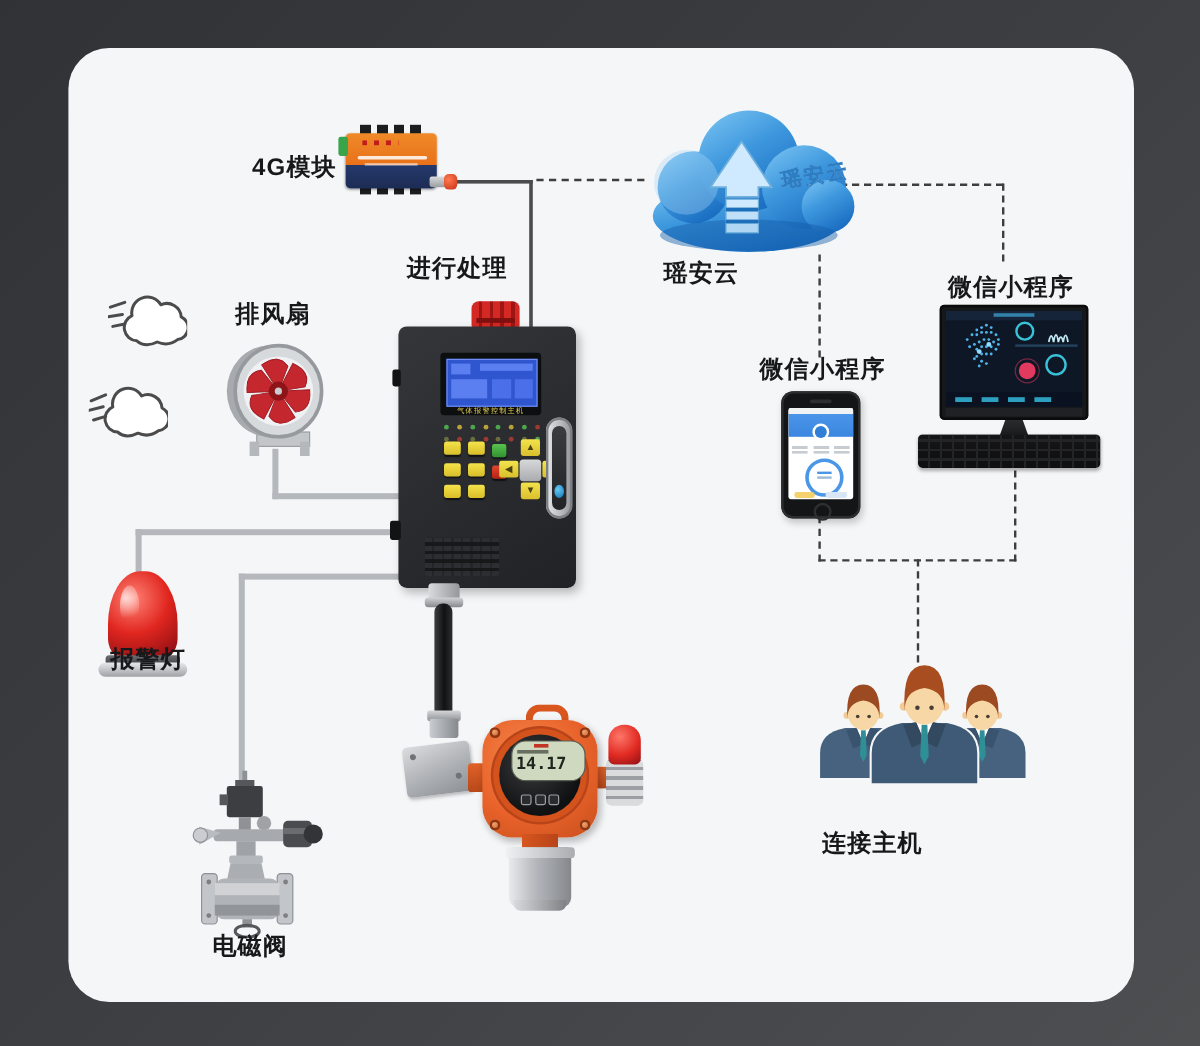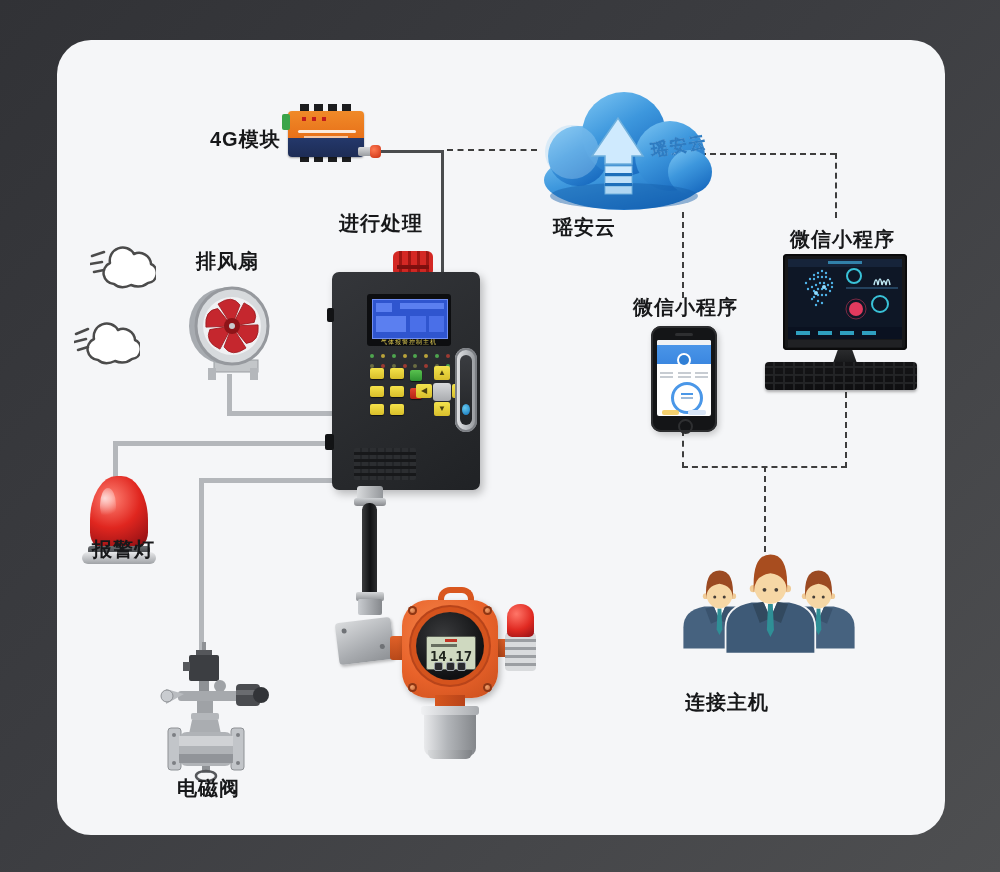--- a/index.html
+++ b/index.html
@@ -63,21 +63,21 @@
   .fit1b{position:absolute;left:354px;top:498px;width:32px;height:8px;background:linear-gradient(#cfd2d5,#87898d);border-radius:3px;}
   .tube{position:absolute;left:362px;top:503px;width:15px;height:96px;background:linear-gradient(90deg,#3c3d3f,#111214 55%,#2c2d2f);border-radius:7px;}
   .fit2{position:absolute;left:356px;top:592px;width:28px;height:9px;background:linear-gradient(#d5d7d9,#8e9195);border-radius:2px;}
   .fit3{position:absolute;left:358px;top:599px;width:24px;height:16px;background:linear-gradient(90deg,#c9ccd0,#85888c);border-radius:2px;}
   .jbox{position:absolute;left:337px;top:620px;width:56px;height:42px;background:linear-gradient(160deg,#dadcde,#a9acb0 60%,#8c8f93);border-radius:4px;transform:rotate(-7deg);box-shadow:1px 2px 3px rgba(0,0,0,.25);}
   .jbox i{position:absolute;width:5px;height:5px;border-radius:50%;background:#6f7276;}
   .det-body{position:absolute;left:402px;top:600px;width:96px;height:98px;border-radius:26px;
         background:radial-gradient(circle at 38% 32%,#f4854a,#e8622a 55%,#c84e1c);box-shadow:2px 3px 6px rgba(0,0,0,.25);}
   .det-eye{position:absolute;left:438px;top:587px;width:24px;height:18px;border:6px solid #d9571f;border-bottom:none;border-radius:12px 12px 0 0;}
   .det-scr{position:absolute;left:14px;top:12px;width:68px;height:68px;border-radius:50%;background:radial-gradient(circle at 40% 35%,#3a3b3d,#101113 70%);box-shadow:0 0 0 5px #d4531d, 0 0 0 7px #b8441a;}
-  .det-lcd{position:absolute;left:10px;top:24px;width:48px;height:32px;background:#cfd9c0;border:1px solid #5a5f55;border-radius:2px;}
+  .det-lcd{position:absolute;left:10px;top:5px;width:48px;height:32px;background:#cfd9c0;border:1px solid #5a5f55;border-radius:12px;padding-left:12px;}
   .det-lcd .logo{position:absolute;left:18px;top:2px;width:12px;height:3px;background:#c23424;}
   .det-lcd .row{position:absolute;left:4px;top:7px;width:26px;height:3px;background:#3c4238;opacity:.7;}
   .det-val{position:absolute;left:0;top:11px;width:48px;text-align:center;font-family:"DejaVu Sans Mono",monospace;font-size:14px;font-weight:bold;color:#20251e;letter-spacing:0;}
   .det-btns{position:absolute;left:18px;top:50px;width:32px;height:7px;display:flex;justify-content:space-between;}
   .det-btns i{width:7px;height:7px;border:1px solid #9aa0a6;border-radius:2px;background:#2a2b2d;}
   .det-screw{position:absolute;width:9px;height:9px;border-radius:50%;background:radial-gradient(circle at 40% 40%,#f2a36e,#b0441a);box-shadow:inset 0 0 0 2px #8f3512;}
   .det-portL{position:absolute;left:390px;top:636px;width:15px;height:24px;background:linear-gradient(#e06128,#b8491a);border-radius:3px;}
   .det-portR{position:absolute;left:495px;top:639px;width:13px;height:18px;background:linear-gradient(#e06128,#b8491a);}
   .bea-cyl{position:absolute;left:505px;top:633px;width:31px;height:38px;border-radius:4px;
         background:repeating-linear-gradient(0deg,#d9dbdd 0 5px,#9b9ea2 5px 8px);}

